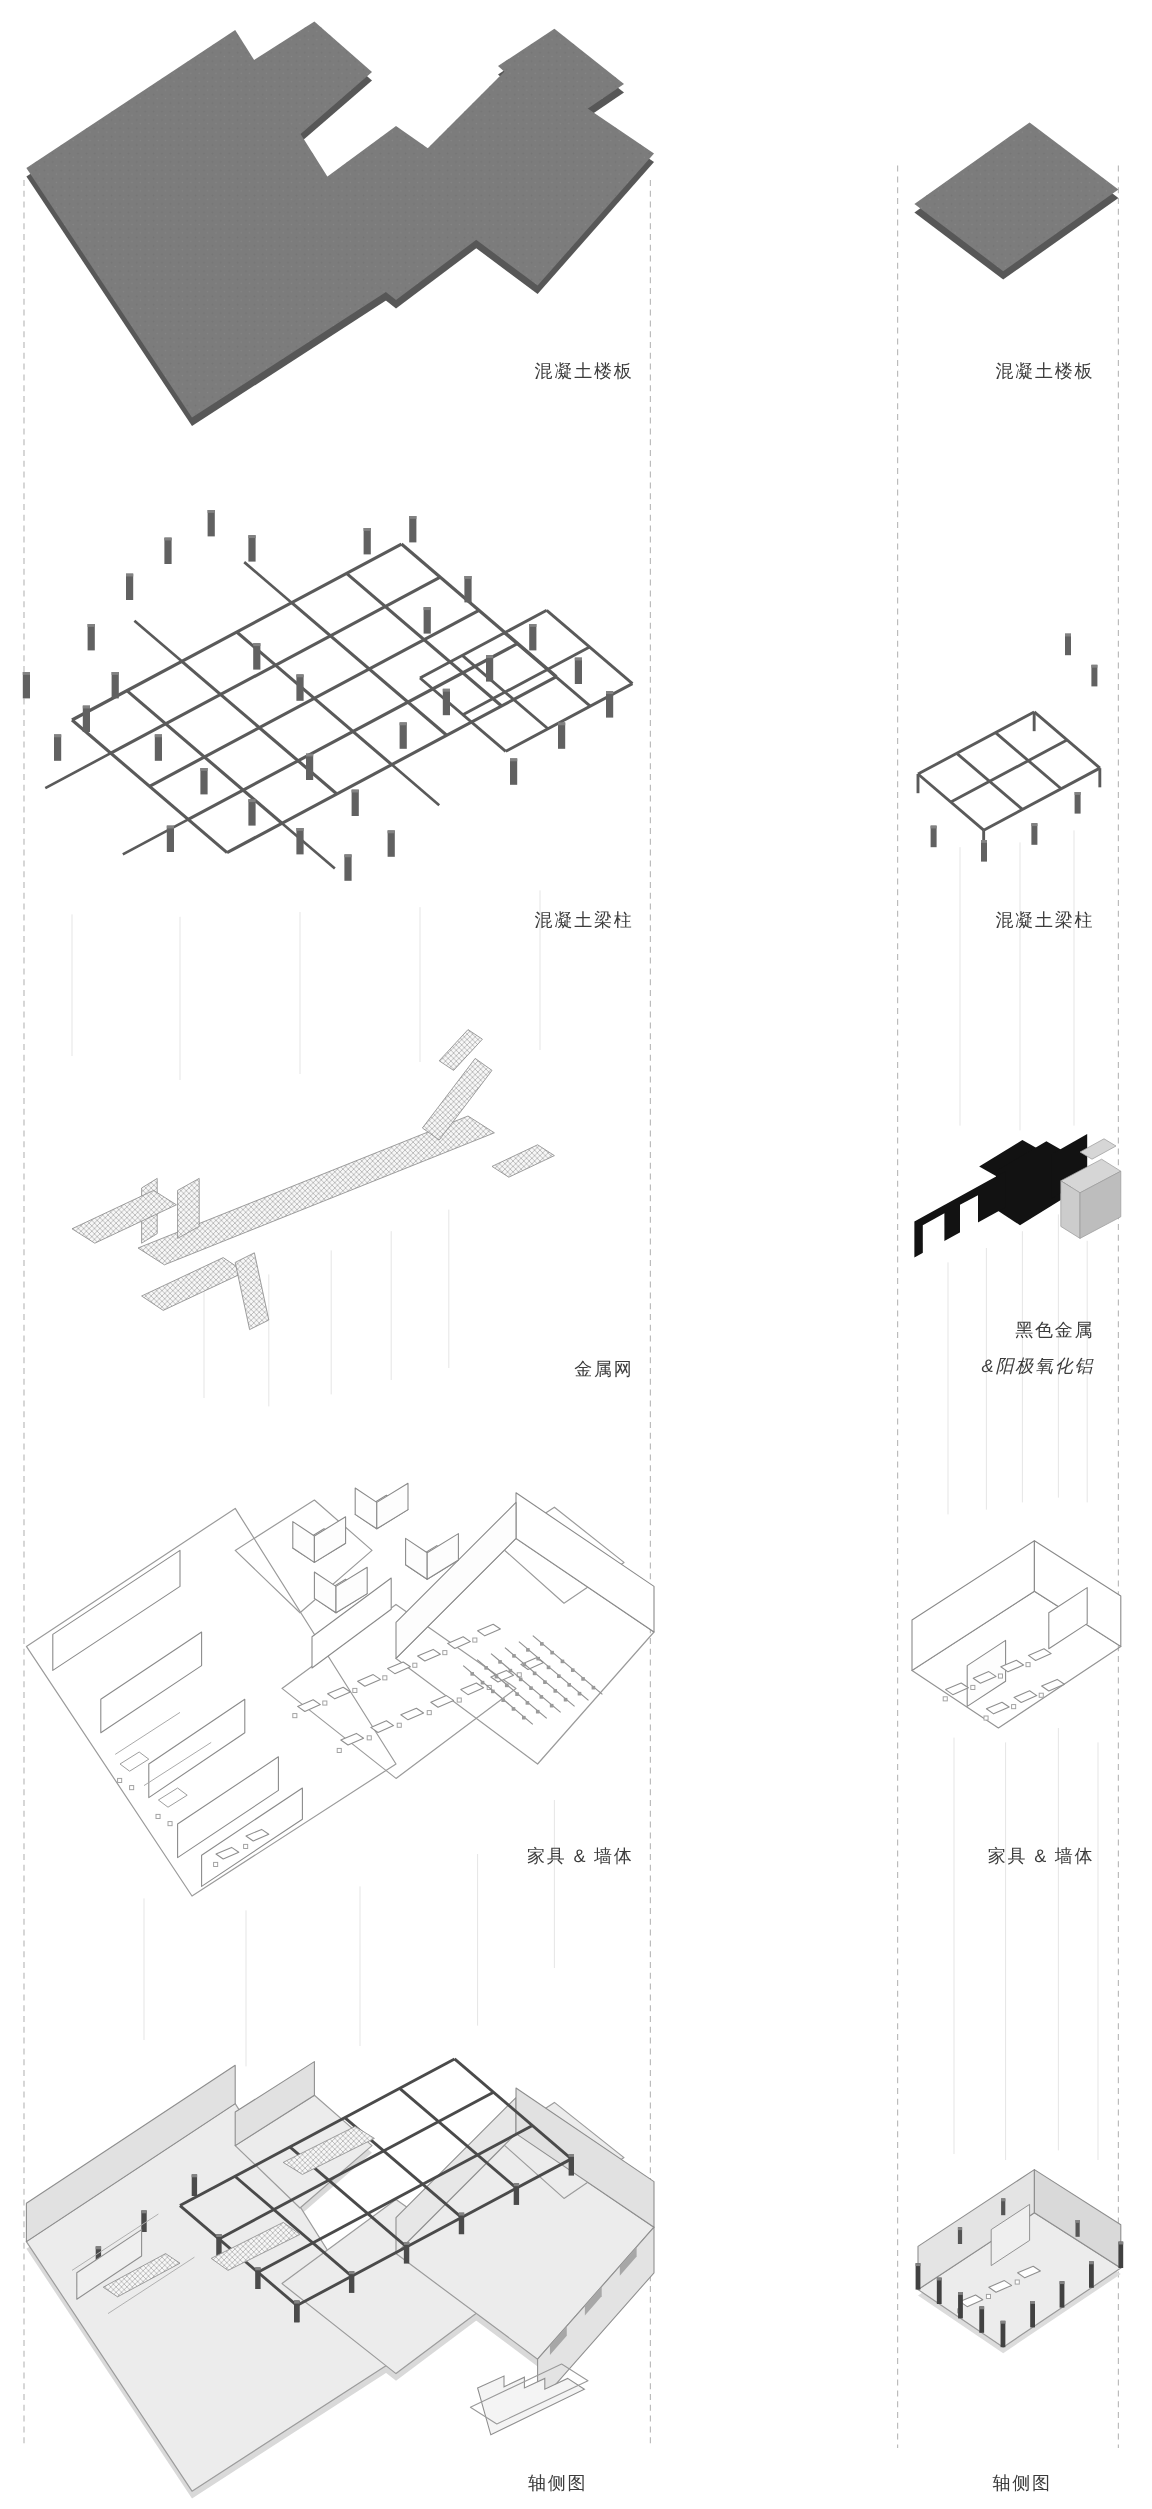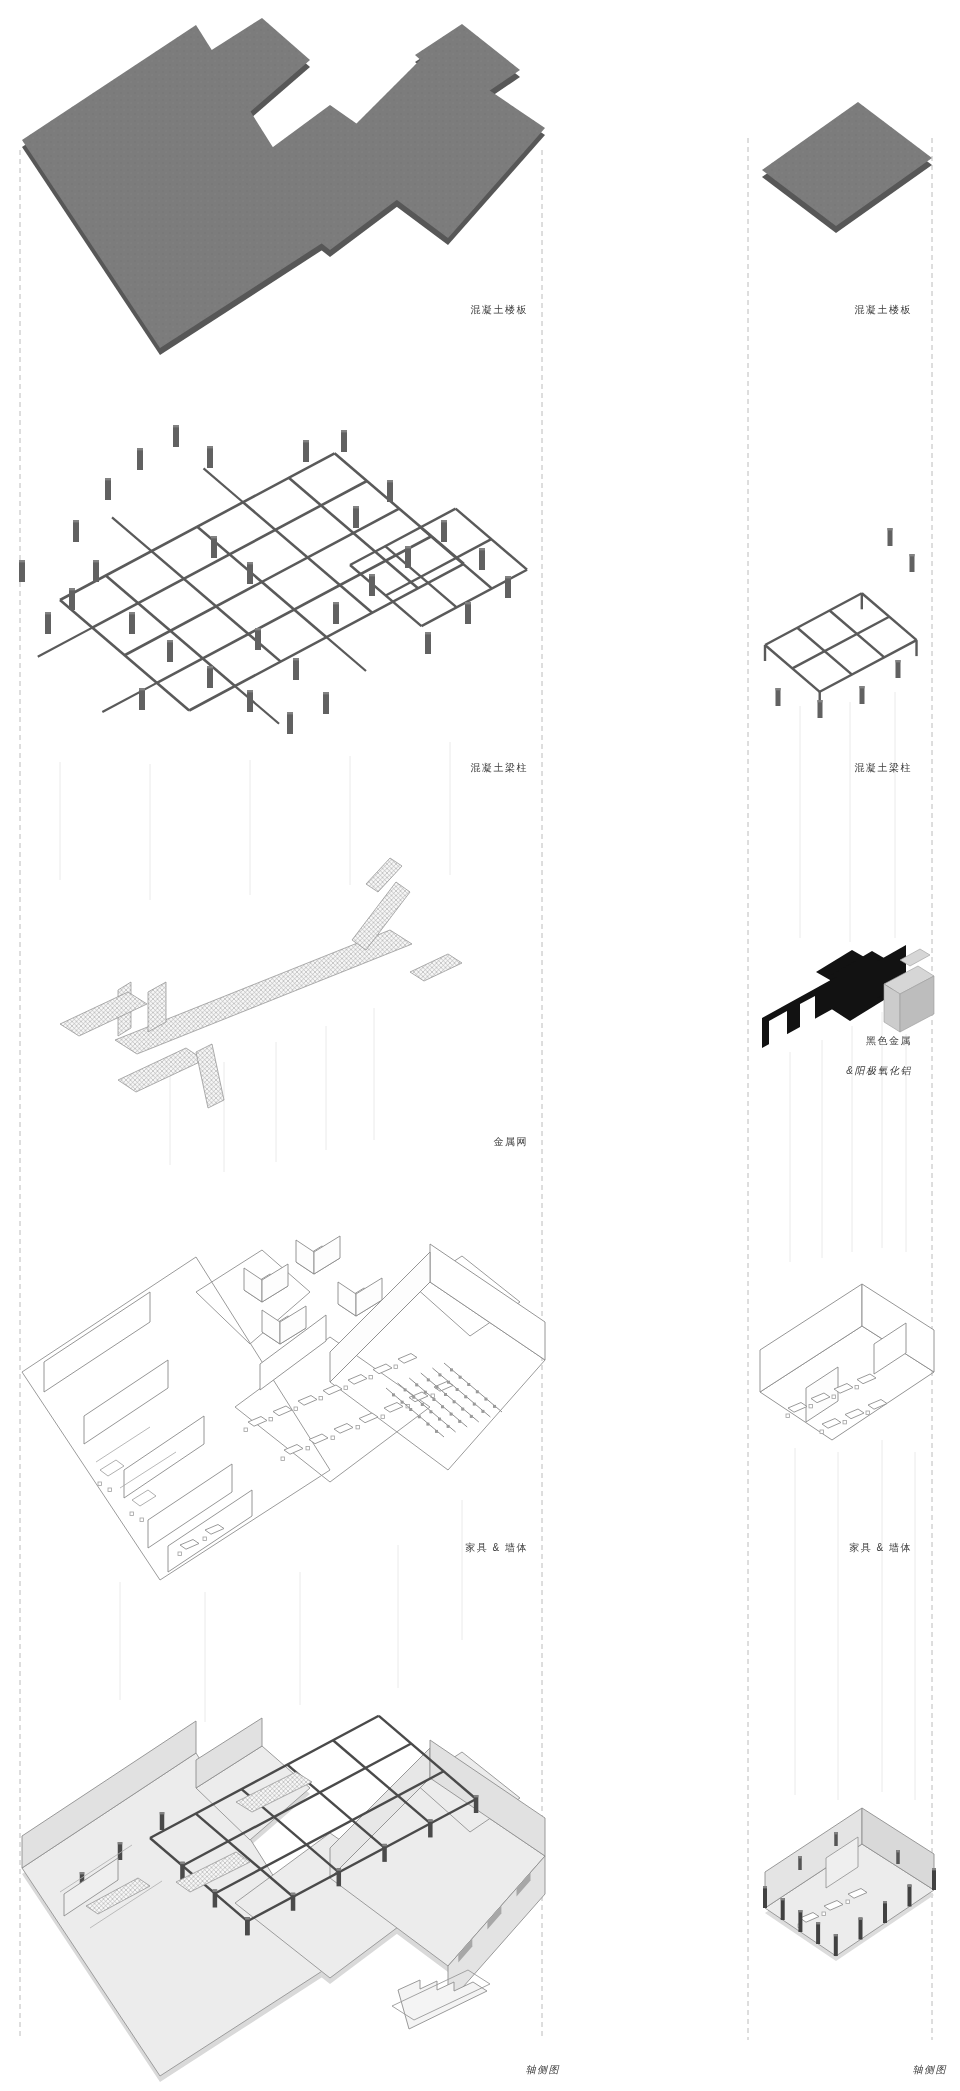--- a/index.html
+++ b/index.html
@@ -2,25 +2,25 @@
 <html><head>
 <meta charset="utf-8">
 <style>
   html,body{margin:0;padding:0;background:#ffffff;}
   .stage{
     position:relative;width:960px;height:2091px;background:#ffffff;overflow:hidden;
     font-family:"Liberation Sans","DejaVu Sans",sans-serif;
   }
   .stage svg{position:absolute;left:0;top:0;}
   .lbl{
-    position:absolute;font-size:10px;color:#3c3c3c;letter-spacing:1.5px;
+    position:absolute;font-size:15px;color:#3c3c3c;letter-spacing:1.5px;
     line-height:16px;white-space:nowrap;
   }
   .lbl.two-line{line-height:30px;text-align:right;white-space:normal;}
-  .lbl.center{text-align:right;font-style:italic;}
+  .lbl.center{text-align:left;}
 </style>
 </head>
 <body>
 
 <div class="stage">
 
   <svg id="art" width="960" height="2091" viewBox="0 0 960 2091">
       <defs>
         <pattern id="spk" width="7" height="7" patternUnits="userSpaceOnUse">
           <circle cx="2" cy="2" r="0.8" fill="#6e6e6e" opacity="0.55"></circle>
@@ -446,19 +446,19 @@
     </svg>
 
   <div class="lbl" style="top:302px;right:432px;">混凝土楼板</div>
   <div class="lbl" style="top:760px;right:432px;">混凝土梁柱</div>
   <div class="lbl" style="top:1134px;right:432px;">金属网</div>
   <div class="lbl" style="top:1540px;right:432px;">家具 &amp; 墙体</div>
   <div class="lbl center" style="top:2062px;left:440px;width:120px;">轴侧图</div>
 
   <div class="lbl" style="top:302px;right:48px;">混凝土楼板</div>
   <div class="lbl" style="top:760px;right:48px;">混凝土梁柱</div>
-  <div class="lbl two-line" style="top:1026px;right:48px;">
+  <div class="lbl two-line" style="top:1094px;right:48px;">
     <span style="display:block;">黑色金属</span>
     <span style="display:block;font-style:italic;">&amp;阳极氧化铝</span>
   </div>
   <div class="lbl" style="top:1540px;right:48px;">家具 &amp; 墙体</div>
   <div class="lbl center" style="top:2062px;left:827px;width:120px;">轴侧图</div>
 </div>
 
 </body></html>

